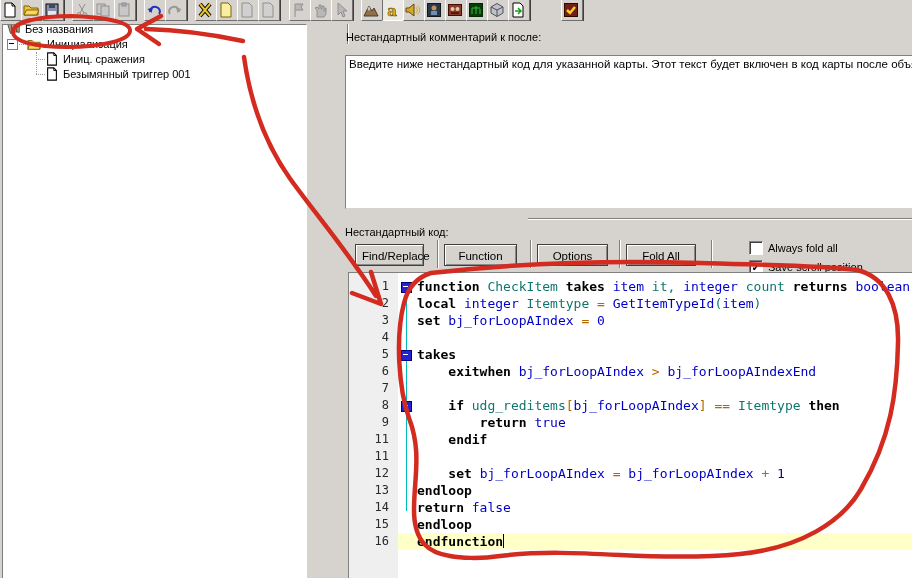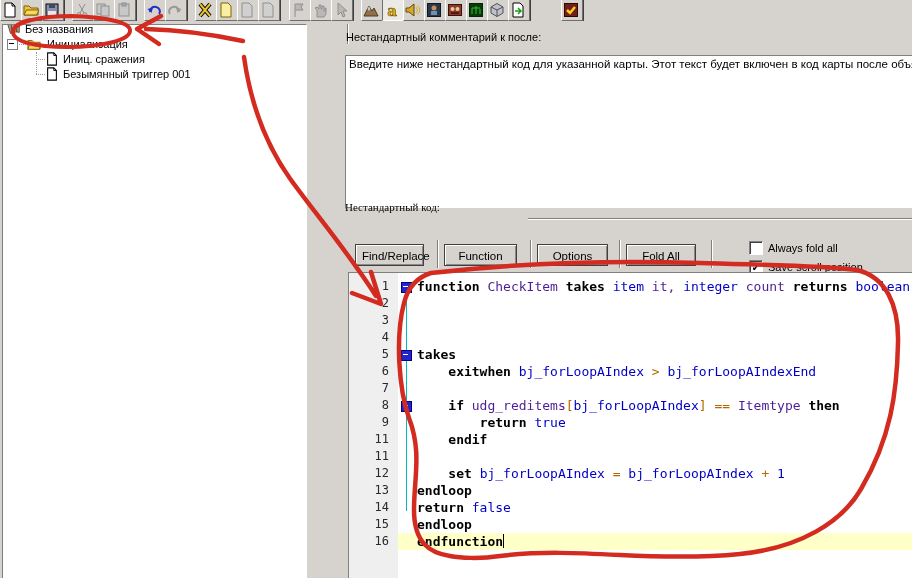--- a/index.html
+++ b/index.html
@@ -65,21 +65,21 @@
   .code-row{position:absolute;left:0;width:100%;height:17px;line-height:17px;white-space:pre;}
   .code-row .hl{position:absolute;left:49px;right:0;top:0;bottom:0;background:#FFFFC8;}
   .ln{position:absolute;left:0;top:0;width:40px;text-align:right;
       font-family:"DejaVu Sans Mono",monospace;font-size:12px;color:#2a2a2a;}
   .fold-marker{
     position:absolute;left:52px;top:4px;width:9px;height:9px;background:#2424CC;border:1px solid #000080;
   }
   .fold-marker::after{content:"";position:absolute;left:1px;top:3px;width:5px;height:1px;background:#fff;}
   .code-text{position:absolute;left:68px;top:0;font-family:"DejaVu Sans Mono",monospace;font-size:13px;}
   .tk-k{font-weight:bold;color:#000;}
-  .tk-p{color:#4c1d95;}
+  .tk-p{color:#0f766e;}
   .tk-t,.tk-g,.tk-f,.tk-b,.tk-n{color:#0000C8;}
   .tk-o{color:#B86800;}
   .caret{display:inline-block;width:1px;height:14px;background:#000;vertical-align:-2px;}
   
   .annotations{position:absolute;left:0;top:0;z-index:10;pointer-events:none;}
 </style>
 </head>
 <body>
 
 <div class="toolbar">
@@ -215,21 +215,21 @@
     <div class="dot-h" style="left: 33px; top: 34px; width: 9px;"></div>
     <div class="dot-h" style="left: 33px; top: 49px; width: 9px;"></div>
     <div class="dot-h" style="left: 14px; top: 19px; width: 9px;"></div>
   </div>
 
 <div class="vsep" style="left:347px;top:24px;height:20px;"></div>
 
 <div class="panel-label" style="left:346px;top:31px;">Нестандартный комментарий к после:</div>
 <div class="comment-box">Введите ниже нестандартный код для указанной карты. Этот текст будет включен в код карты после объявления переменных</div>
 
-<div class="panel-label" style="left:345px;top:201px;font-family:Liberation Serif, serif;">Нестандартный код:</div>
+<div class="panel-label" style="left:345px;top:226px;">Нестандартный код:</div>
 <div class="groove" style="left:528px;top:218px;width:384px;"></div>
 
 <button class="push-btn" style="left:355px;width:69px;">Find/Replace</button>
 <div class="vsep" style="left:437px;top:240px;height:28px;"></div>
 <button class="push-btn" style="left:444px;width:73px;">Function List</button>
 <div class="vsep" style="left:530px;top:240px;height:28px;"></div>
 <button class="push-btn" style="left:537px;width:71px;">Options</button>
 <div class="vsep" style="left:619px;top:240px;height:28px;"></div>
 <button class="push-btn" style="left:626px;width:70px;">Fold All</button>
 <div class="vsep" style="left:711px;top:240px;height:28px;"></div>
@@ -240,22 +240,22 @@
 </div>
 <div class="chk-row" style="left:749px;top:260px;">
   <span class="chk-box">✓</span>
   <span class="chk-lbl">Save scroll position</span>
 </div>
 
 <div class="editor">
   <div class="gutter"></div>
   <div class="fold-line"></div>
 <div class="code-row" style="top: 5px;"><span class="ln">1</span><span class="fold-marker"></span><span class="code-text"><span class="tk-k">function </span><span class="tk-p">CheckItem </span><span class="tk-k">takes </span><span class="tk-t">item </span><span class="tk-p">it, </span><span class="tk-t">integer </span><span class="tk-p">count </span><span class="tk-k">returns </span><span class="tk-t">boolean</span></span></div>
-    <div class="code-row" style="top: 22px;"><span class="ln">2</span></div>
-    <div class="code-row" style="top: 39px;"><span class="ln">3</span></div>
+    <div class="code-row" style="top: 22px;"><span class="ln">2</span><span class="code-text"><span class="tk-k">local </span><span class="tk-t">integer </span><span class="tk-p">Itemtype </span><span class="tk-o">= </span><span class="tk-f">GetItemTypeId</span><span class="tk-p">(</span><span class="tk-t">item</span><span class="tk-p">)</span></span></div>
+    <div class="code-row" style="top: 39px;"><span class="ln">3</span><span class="code-text"><span class="tk-k">set </span><span class="tk-g">bj_forLoopAIndex </span><span class="tk-o">= </span><span class="tk-n">0</span></span></div>
     <div class="code-row" style="top: 56px;"><span class="ln">4</span></div>
     <div class="code-row" style="top: 73px;"><span class="ln">5</span><span class="fold-marker"></span><span class="code-text"><span class="tk-k">takes</span></span></div>
     <div class="code-row" style="top: 90px;"><span class="ln">6</span><span class="code-text"><span class="tk-p">    </span><span class="tk-k">exitwhen </span><span class="tk-g">bj_forLoopAIndex </span><span class="tk-o">&gt; </span><span class="tk-g">bj_forLoopAIndexEnd</span></span></div>
     <div class="code-row" style="top: 107px;"><span class="ln">7</span><span class="code-text"></span></div>
     <div class="code-row" style="top: 124px;"><span class="ln">8</span><span class="fold-marker"></span><span class="code-text"><span class="tk-p">    </span><span class="tk-k">if </span><span class="tk-p">udg_reditems</span><span class="tk-o">[</span><span class="tk-g">bj_forLoopAIndex</span><span class="tk-o">] </span><span class="tk-o">== </span><span class="tk-p">Itemtype </span><span class="tk-k">then</span></span></div>
     <div class="code-row" style="top: 141px;"><span class="ln">9</span><span class="code-text"><span class="tk-p">        </span><span class="tk-k">return </span><span class="tk-b">true</span></span></div>
     <div class="code-row" style="top: 158px;"><span class="ln">11</span><span class="code-text"><span class="tk-p">    </span><span class="tk-k">endif</span></span></div>
     <div class="code-row" style="top: 175px;"><span class="ln">11</span><span class="code-text"></span></div>
     <div class="code-row" style="top: 192px;"><span class="ln">12</span><span class="code-text"><span class="tk-p">    </span><span class="tk-k">set </span><span class="tk-g">bj_forLoopAIndex </span><span class="tk-o">= </span><span class="tk-g">bj_forLoopAIndex </span><span class="tk-o">+ </span><span class="tk-n">1</span></span></div>
     <div class="code-row" style="top: 209px;"><span class="ln">13</span><span class="code-text"><span class="tk-k">endloop</span></span></div>

